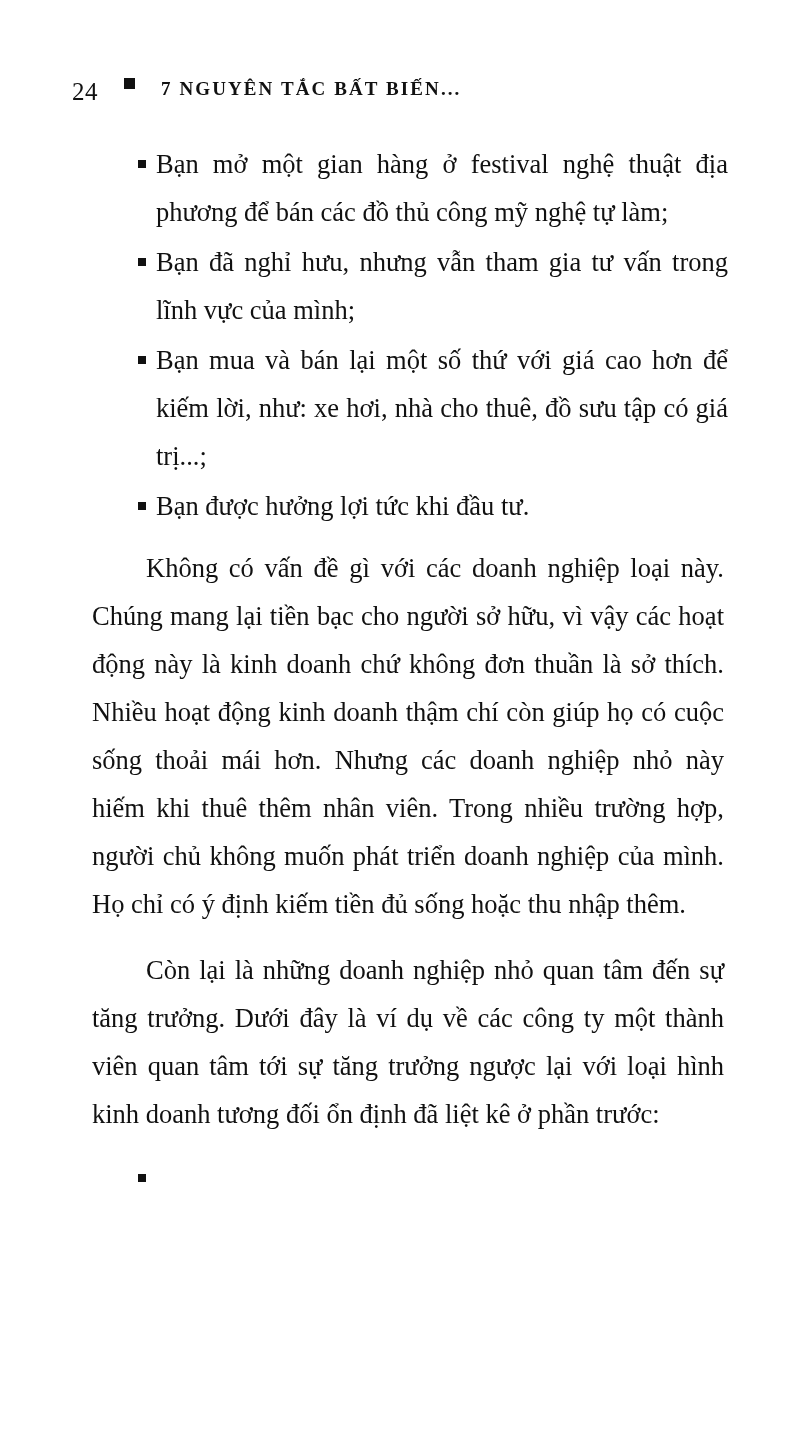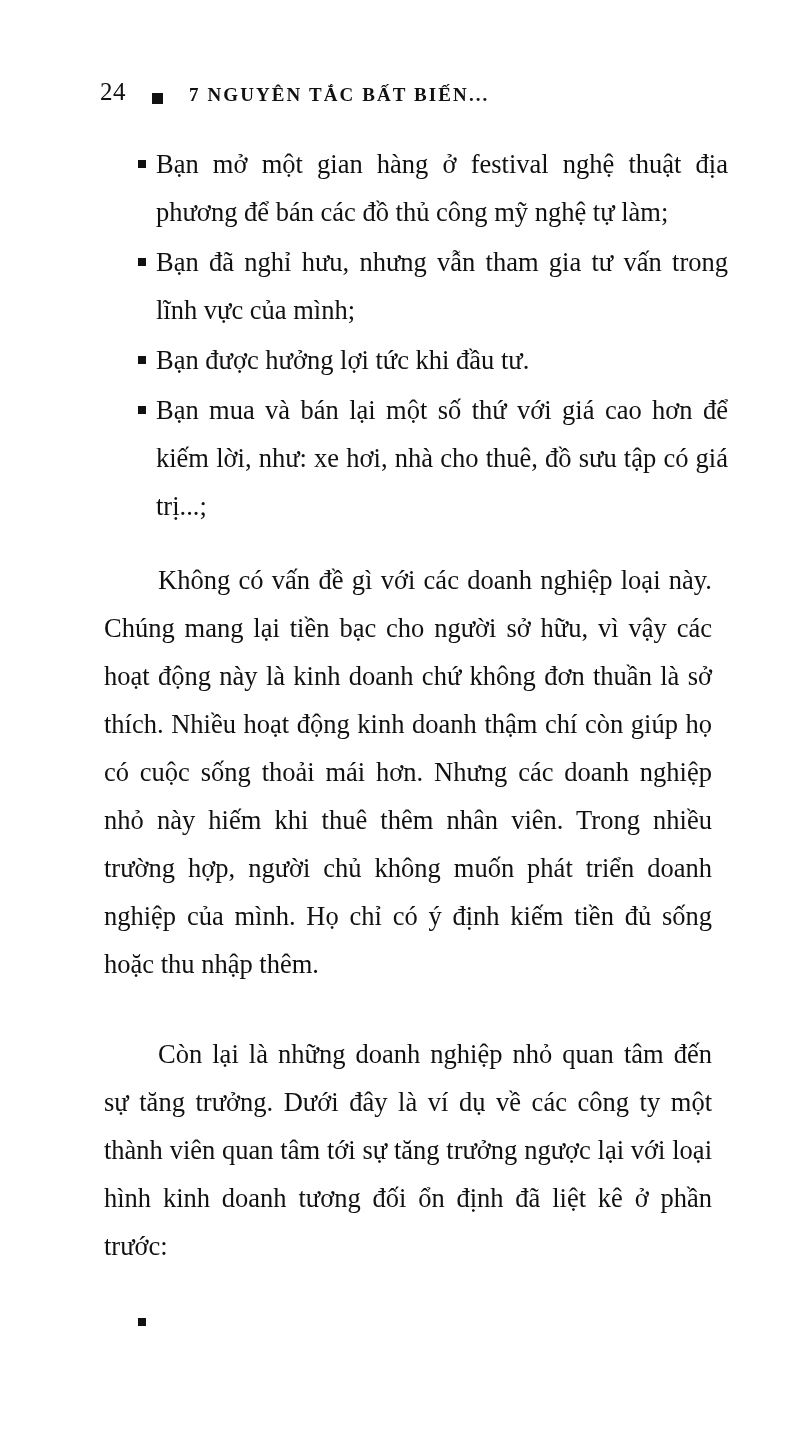--- a/index.html
+++ b/index.html
@@ -18,23 +18,23 @@
   .page {
     width: 800px;
     height: 1430px;
     position: relative;
     box-sizing: border-box;
     padding: 0;
   }
   .running-head {
     position: absolute;
     top: 78px;
-    left: 100px;
+    left: 72px;
     display: flex;
-    align-items: flex-end;
+    align-items: flex-start;
     gap: 26px;
     white-space: nowrap;
   }
   .folio {
     font-size: 25px;
     font-family: "Liberation Serif", serif;
     letter-spacing: 0.5px;
     color: #111;
   }
   .head-square {
@@ -77,21 +77,21 @@
     top: 20px;
     width: 8px;
     height: 8px;
     background: #111;
   }
   p.body {
     font-size: 26.5px;
     line-height: 48px;
     text-align: justify;
     text-indent: 54px;
-    margin: 16px;
+    margin: 4px;
   }
   .gap-sm { height: 8px; }
   .gap-md { height: 10px; }
   ul.bullets li.lastblock { text-align: justify; }
 </style>
 </head>
 <body>
 
 <div class="page">
 
@@ -107,25 +107,25 @@
       <li>
         <span class="bsq"></span>
         <span>Bạn mở một gian hàng ở festival nghệ thuật địa phương để bán các đồ thủ công mỹ nghệ tự làm;</span>
       </li>
       <li>
         <span class="bsq"></span>
         <span>Bạn đã nghỉ hưu, nhưng vẫn tham gia tư vấn trong lĩnh vực của mình;</span>
       </li>
       <li>
         <span class="bsq"></span>
-        <span>Bạn được hưởng lợi tức khi đầu tư.</span>
+        <span>Bạn mua và bán lại một số thứ với giá cao hơn để kiếm lời, như: xe hơi, nhà cho thuê, đồ sưu tập có giá trị...;</span>
       </li>
       <li>
         <span class="bsq"></span>
-        <span>Bạn mua và bán lại một số thứ với giá cao hơn để kiếm lời, như: xe hơi, nhà cho thuê, đồ sưu tập có giá trị...;</span>
+        <span>Bạn được hưởng lợi tức khi đầu tư.</span>
       </li>
     </ul>
 
     <div class="gap-sm"></div>
 
     <p class="body">Không có vấn đề gì với các doanh nghiệp loại này. Chúng mang lại tiền bạc cho người sở hữu, vì vậy các hoạt động này là kinh doanh chứ không đơn thuần là sở thích. Nhiều hoạt động kinh doanh thậm chí còn giúp họ có cuộc sống thoải mái hơn. Nhưng các doanh nghiệp nhỏ này hiếm khi thuê thêm nhân viên. Trong nhiều trường hợp, người chủ không muốn phát triển doanh nghiệp của mình. Họ chỉ có ý định kiếm tiền đủ sống hoặc thu nhập thêm.</p>
 
     <div class="gap-md"></div>
 
     <p class="body">Còn lại là những doanh nghiệp nhỏ quan tâm đến sự tăng trưởng. Dưới đây là ví dụ về các công ty một thành viên quan tâm tới sự tăng trưởng ngược lại với loại hình kinh doanh tương đối ổn định đã liệt kê ở phần trước:</p>

